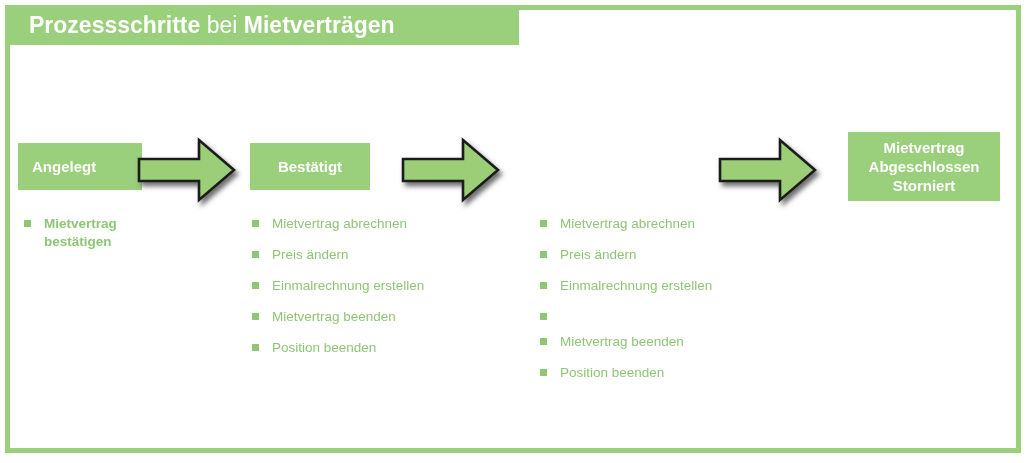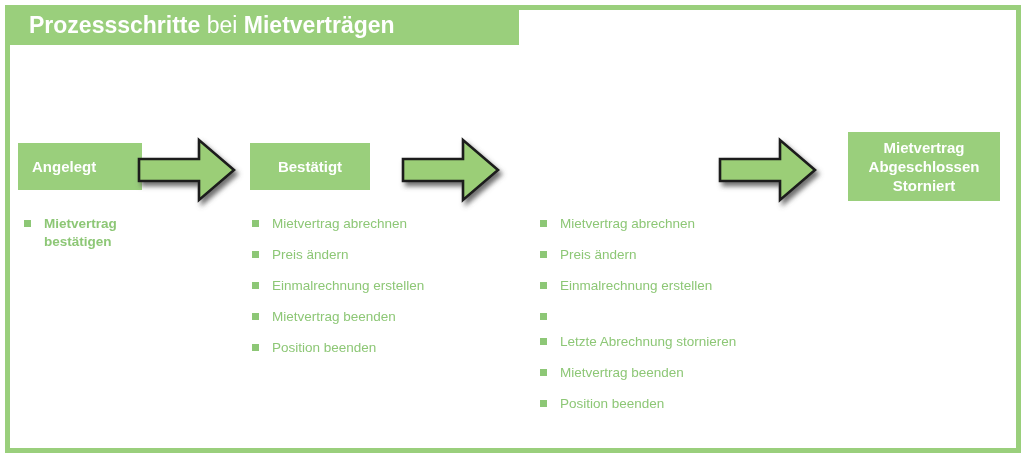--- a/index.html
+++ b/index.html
@@ -226,24 +226,20 @@
     </div>
     <div class="bullet-row">
       <span class="bullet-mark"></span>
       <span class="bullet-text">Einmalrechnung erstellen</span>
     </div>
     <div class="bullet-row">
       <span class="bullet-mark"></span>
     </div>
     <div class="bullet-row">
       <span class="bullet-mark"></span>
-      <span class="bullet-text">Letzte Abrechnung stornieren</span>
-    </div>
-    <div class="bullet-row">
-      <span class="bullet-mark"></span>
       <span class="bullet-text">Mietvertrag beenden</span>
     </div>
     <div class="bullet-row">
       <span class="bullet-mark"></span>
       <span class="bullet-text">Position beenden</span>
     </div>
   </div>
 
 </div>
 

